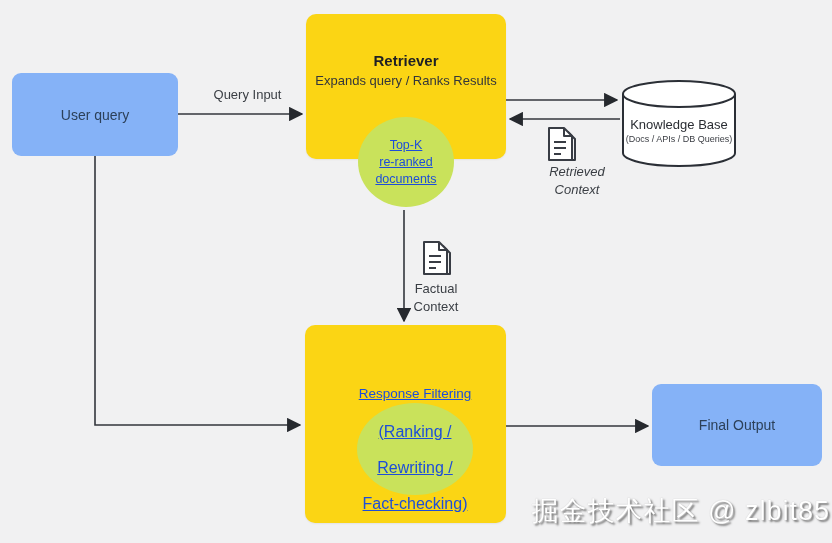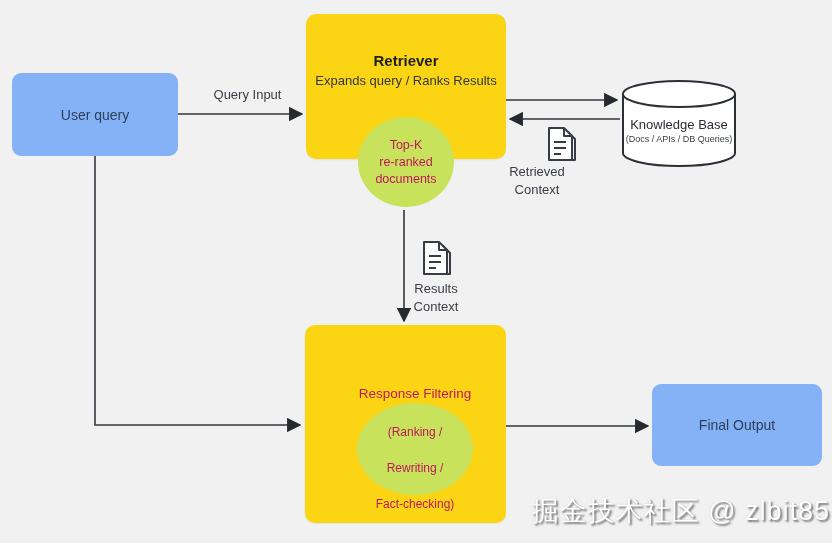--- a/index.html
+++ b/index.html
@@ -28,43 +28,43 @@
   #generator { left:305px; top:325px; width:201px; height:198px; }
 
   .node-title { text-align:center; font-weight:bold; color:#1E2025; }
   #retriever .node-title { margin-top:38px; font-size:15px; }
   #retriever .node-subtitle { margin-top:4px; text-align:center; font-size:13px; color:#33363B; }
   #generator .node-title { margin-top:38px; font-size:17px; color:#1B1D20; }
 
   .bubble {
     position:absolute; background:#C9E25B; border-radius:50%;
     display:flex; flex-direction:column; align-items:center; justify-content:center;
-    text-align:center; color:#be185d;
+    text-align:center; color:#1d4ed8;text-decoration:underline;
   }
   #retriever-bubble { left:52px; top:103px; width:96px; height:90px; font-size:12.5px; line-height:17px; }
   #generator-bubble { left:52px; top:78px; width:116px; height:92px;gap:20px; }
   #generator-bubble .bubble-title { font-size:13.5px; margin-bottom:3px; }
-  #generator-bubble .bubble-line { font-size:12px; line-height:16px; }
+  #generator-bubble .bubble-line { font-size:16px; line-height:16px; }
 
   #knowledge-base { left:620px; top:78px; width:118px; height:90px;text-decoration:underline; }
   #knowledge-base svg { position:absolute; left:0; top:0; }
   #kb-text {
     position:absolute; left:0; top:0; width:118px; height:90px;
     display:flex; flex-direction:column; align-items:center; justify-content:center;
     padding-top:14px; text-align:center;
   }
   #kb-title { font-size:13px; color:#2A2D33; }
   #kb-subtitle { font-size:9px; color:#3A3D43; margin-top:2px; white-space:nowrap; }
 
   .edge-label {
     position:absolute; font-size:13px; color:#3A3E44; text-align:center; line-height:18px;
   }
   #query-input-label    { left:185px; top:86px;  width:125px; }
   #search-request-label { left:503px; top:81px;  width:122px; }
-  #retrieved-label      { left:492px; top:163px; width:90px;  }
+  #retrieved-label      { left:532px; top:163px; width:90px;font-style:italic;  }
   #factual-label        { left:391px; top:280px; width:90px;  }
 
   .doc-icon { position:absolute; width:32px; height:38px; }
   #retrieved-icon { left:546px; top:126px; }
   #factual-icon   { left:421px; top:240px; }
 
   #watermark {
     position:absolute; left:520px; top:493px; width:310px;
     text-align:right; font-size:27px; font-weight:normal; letter-spacing:1px;
     color:#FFFFFF;
@@ -144,19 +144,19 @@
     <div>Context</div>
   </div>
 
   <svg id="factual-icon" class="doc-icon" viewBox="0 0 32 38">
     <path d="M9 6 h13 l7 7 v21 h-16 z" fill="#F1F1F2" stroke="#383C44" stroke-width="2" stroke-linejoin="round"></path>
     <path d="M3 2 h15 l8 8 v24 h-23 z" fill="#FFFFFF" stroke="#383C44" stroke-width="2" stroke-linejoin="round"></path>
     <path d="M18 2 v8 h8" fill="none" stroke="#383C44" stroke-width="2" stroke-linejoin="round"></path>
     <path d="M8 16 h12 M8 22 h12 M8 28 h7" fill="none" stroke="#383C44" stroke-width="2"></path>
   </svg>
   <div id="factual-label" class="edge-label">
-    <div>Results</div>
+    <div>Factual</div>
     <div>Context</div>
   </div>
 
   <div id="watermark">掘金技术社区 @ zlbit85</div>
 
 </div>
 
 </body></html>

